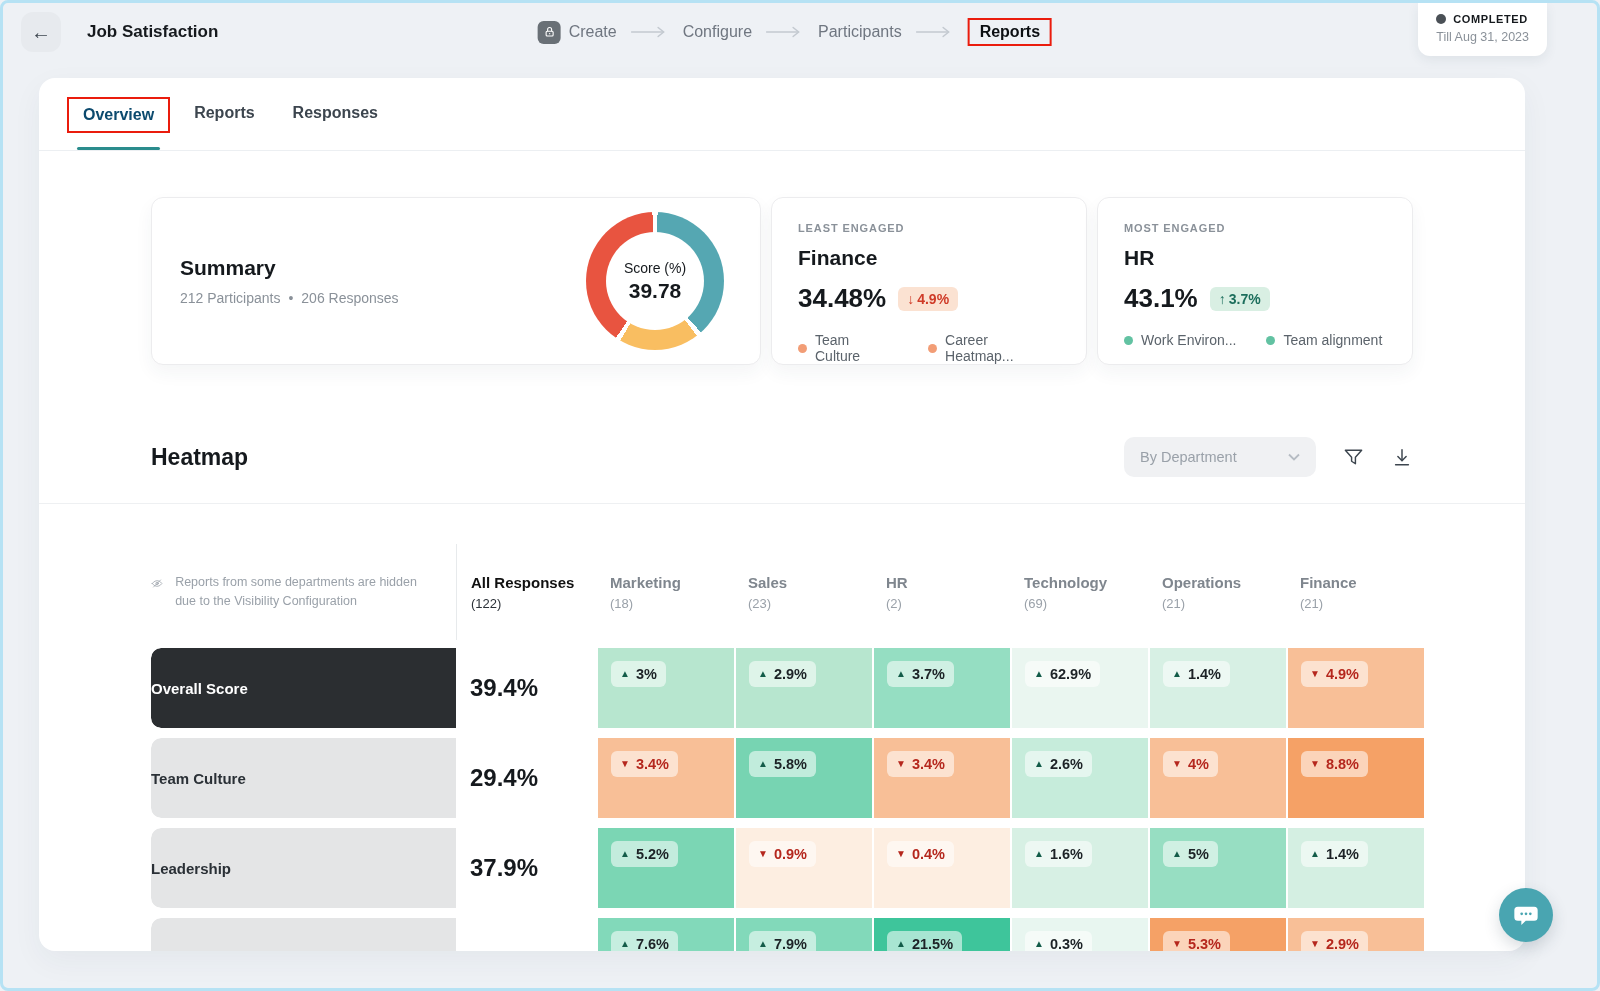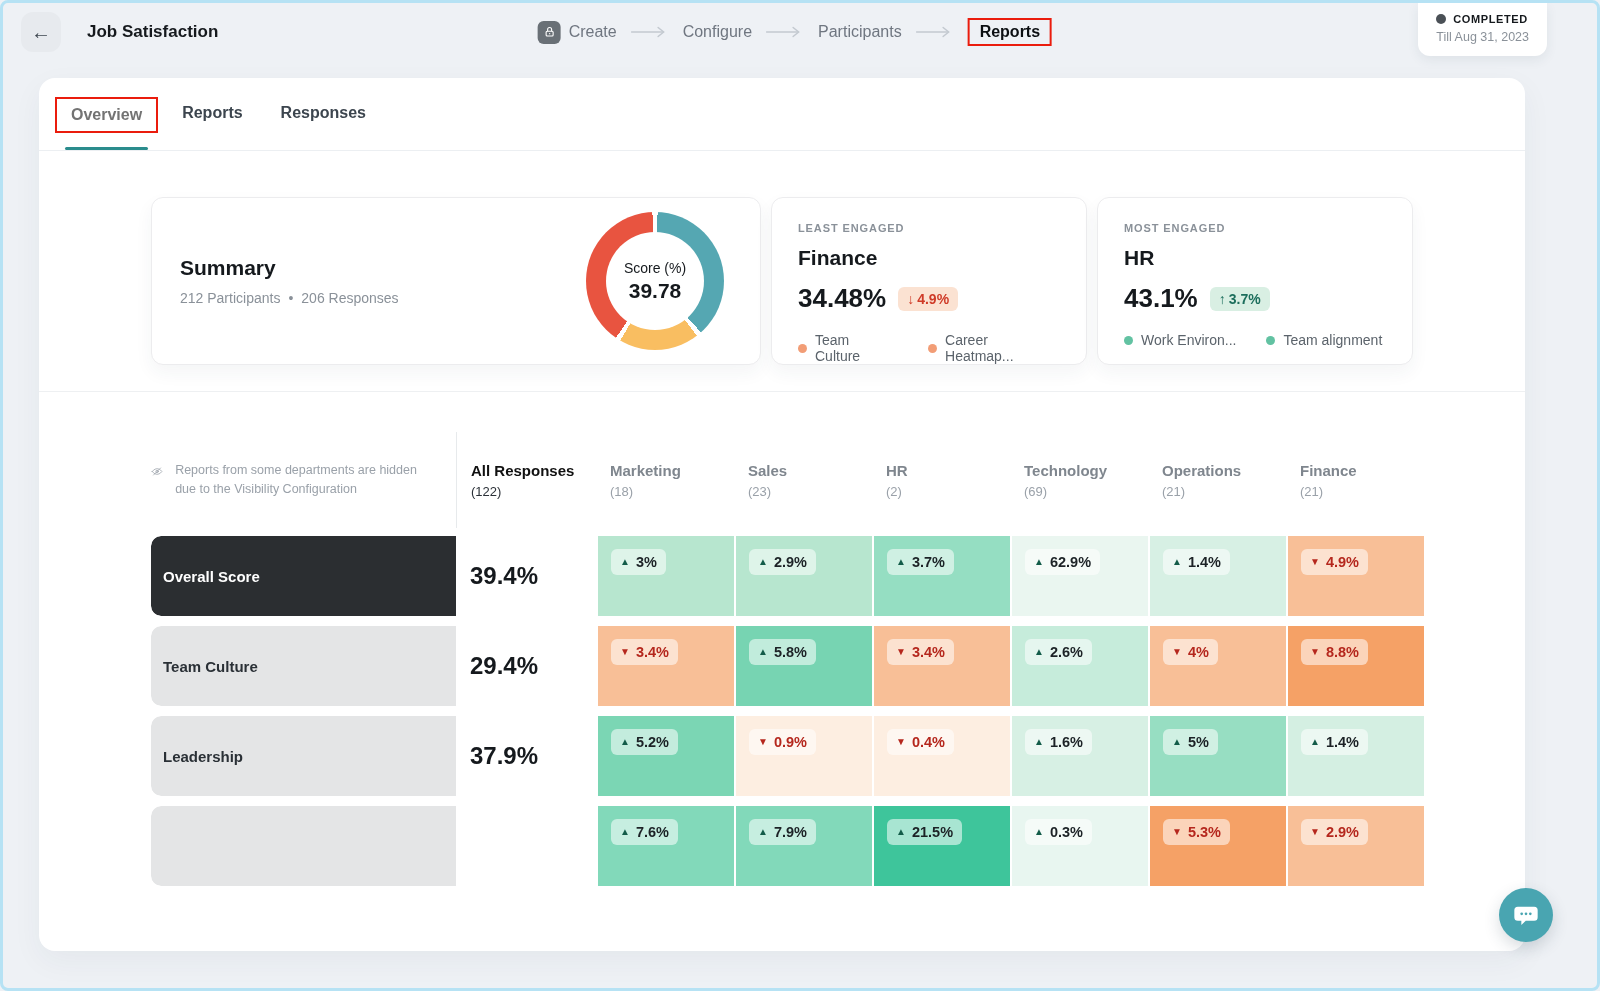--- a/index.html
+++ b/index.html
@@ -31,21 +31,21 @@
   .status-dot { width:10px; height:10px; border-radius:50%; background:#4a5056; }
   .status-label { font-size:11px; font-weight:700; letter-spacing:.6px; color:#15191d; }
   .status-till { font-size:12.5px; color:#8a9199; margin-top:5px; }
   
   .main-card { position:absolute; left:36px; top:75px; width:1486px; height:873px;
     background:#fff; border-radius:16px; box-shadow:0 10px 30px rgba(40,60,80,.05); overflow:hidden; }
   
   .tabs { display:flex; gap:34px; padding:0 28px; border-bottom:1px solid #eceff2; }
   .tab { position:relative; padding:26px 2px 24px; font-size:16px; font-weight:600; color:#3c454e; cursor:pointer; }
   .tab .tab-label { display:inline-block; }
-  .tab.active { color:#737373; }
+  .tab.active { color:#0c4a6e;margin-left:12px; }
   .tab.active .tab-label { border:2px solid #ea1c0d; padding:7px 14px; margin:-7px -14px; }
   .tab.active::after { content:""; position:absolute; left:-2px; right:-2px; bottom:0; height:3px;
     background:#2a8c8d; border-radius:2px; }
   
   .cards-row { display:flex; gap:10px; margin:46px 112px 0; }
   .panel { background:#fff; border:1px solid #ececee; border-radius:12px;
     box-shadow:0 8px 18px rgba(40,60,80,.05); }
   .summary-panel { flex:1; display:flex; align-items:center; justify-content:space-between;
     padding:16px 36px 16px 28px; height:168px; }
   .summary-title { font-size:21px; font-weight:700; }
@@ -82,21 +82,21 @@
   .hm-colhead { padding-left:14px; align-self:center; }
   .hm-colhead:nth-child(2) { border-left:1px solid #e7eaec; height:96px; display:flex;
     flex-direction:column; justify-content:center; }
   .hm-colhead .col-name { font-size:15px; font-weight:600; color:#7f868e; }
   .hm-colhead .col-count { font-size:13px; color:#9aa1a9; margin-top:5px; }
   .hm-colhead.primary .col-name { color:#111; font-weight:700; }
   .hm-colhead.primary .col-count { color:#2b3138; }
   .hm-rows { margin-top:8px; }
   .hm-row { display:grid; grid-template-columns:305px 140px repeat(6,138px); height:80px;
     margin-bottom:10px; border-radius:10px; overflow:hidden; }
-  .hm-label { background:#e4e5e6; display:flex; align-items:center; padding-left:12px;
+  .hm-label { background:#e4e5e6; display:flex; align-items:center; padding-left:0;
     font-size:15px; font-weight:700; color:#2a3036; border-radius:10px 0 0 10px; cursor:pointer; }
   .hm-row.dark .hm-label { background:#2b2e31; color:#fff; }
   .hm-score { background:#fff; display:flex; align-items:center; padding-left:14px;
     font-size:24px; font-weight:700; color:#15191d; }
   .hm-cell { padding:13px 0 0 13px; border-left:2px solid #fff; cursor:pointer; }
   .hm-badge { display:inline-flex; align-items:center; gap:6px; background:rgba(255,255,255,.55);
     border-radius:6px; padding:5px 9px; font-size:14.5px; font-weight:700; }
   .hm-cell .arrow { font-size:10px; line-height:1; }
   .hm-cell.up .arrow { color:#135c49; }
   .hm-cell.up .val { color:#1c2226; }
@@ -227,20 +227,43 @@
           </span>
           <span class="tag">
             <span class="dot" style="background: rgb(98, 194, 162);"></span>
             <span class="tag-label">Team alignment</span>
           </span>
         </div>
     </div>
 
   </section>
 
+  <section class="heatmap-head">
+    <h2 class="heatmap-title">Heatmap</h2>
+    <div class="heatmap-controls">
+      <div class="dept-select">
+        <span>By Department</span>
+        <svg width="12" height="8" viewBox="0 0 12 8" fill="none" stroke="#b6bcc3" stroke-width="1.8">
+            <path d="M1 1.5 L6 6.5 L11 1.5"></path>
+          </svg>
+      </div>
+      <button class="icon-btn">
+        <svg width="23" height="23" viewBox="0 0 24 24" fill="none" stroke="#3c454e" stroke-width="1.5" stroke-linejoin="round">
+            <path d="M3.5 4.5h17l-6.5 7.2v6.8l-4-2.6v-4.2L3.5 4.5z"></path>
+          </svg>
+      </button>
+      <button class="icon-btn">
+        <svg width="22" height="22" viewBox="0 0 24 24" fill="none" stroke="#3c454e" stroke-width="1.6" stroke-linecap="round">
+            <path d="M12 4v11"></path>
+            <path d="M7.5 11.5 L12 16 L16.5 11.5"></path>
+            <path d="M5 20.5h14"></path>
+          </svg>
+      </button>
+    </div>
+  </section>
 
   <hr class="heat-divider">
 
   <section class="hm-grid">
     <div class="hm-header">
       <div class="hm-note">
         <svg width="21" height="21" viewBox="0 0 24 24" fill="none" stroke="#9aa1a9" stroke-width="1.5" stroke-linecap="round">
             <path d="M2.5 12s3.6-5.6 9.5-5.6S21.5 12 21.5 12s-3.6 5.6-9.5 5.6S2.5 12 2.5 12z"></path>
             <circle cx="12" cy="12" r="2.4"></circle>
             <line x1="5" y1="19" x2="19" y2="5"></line>

